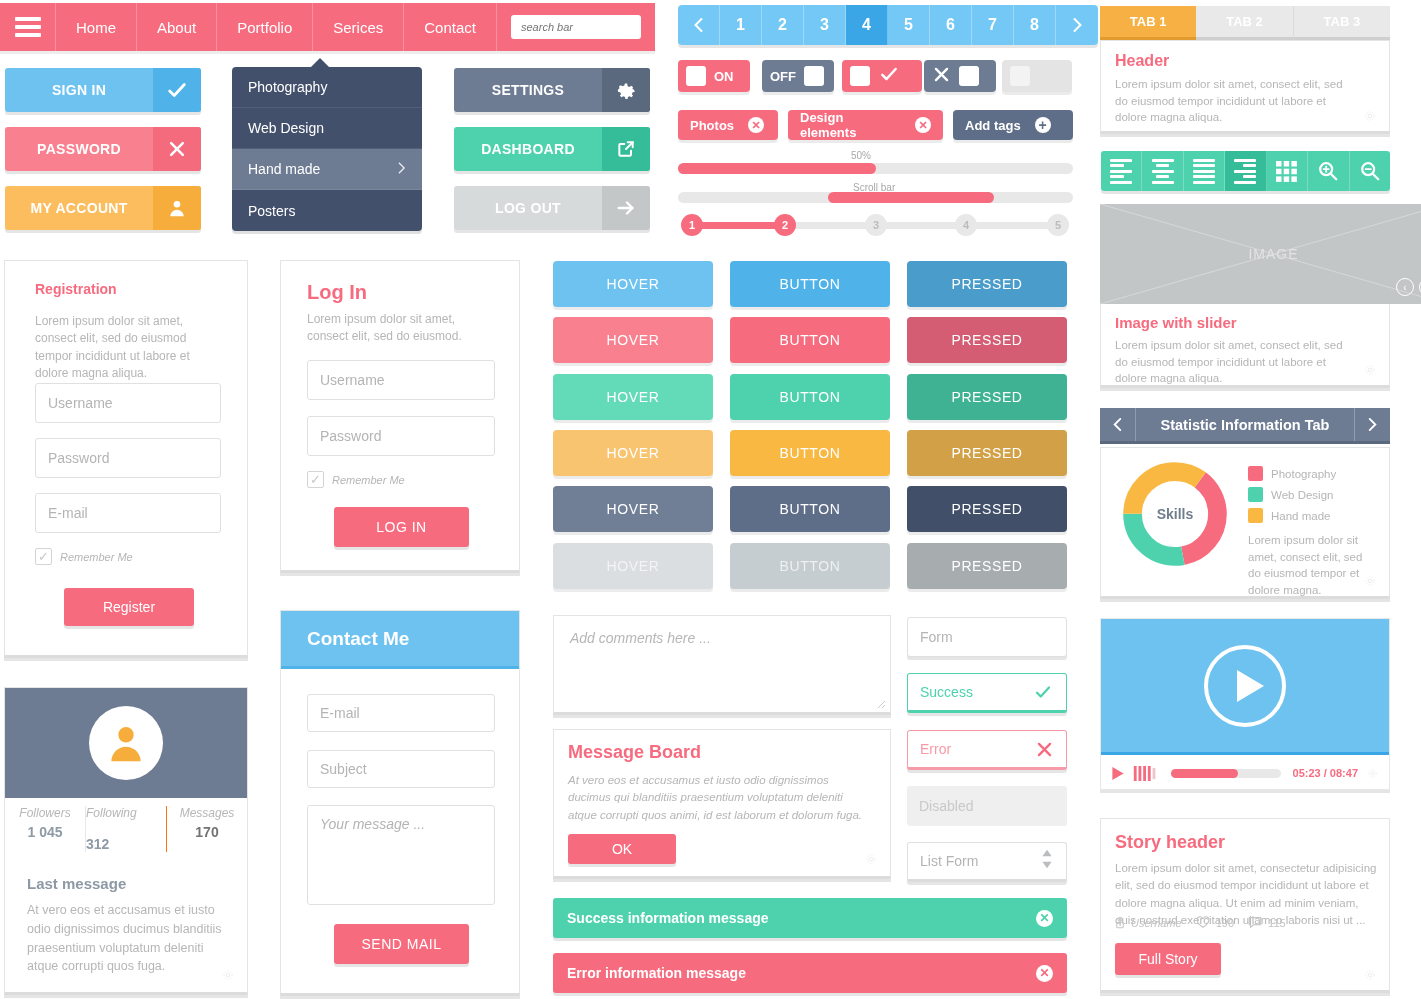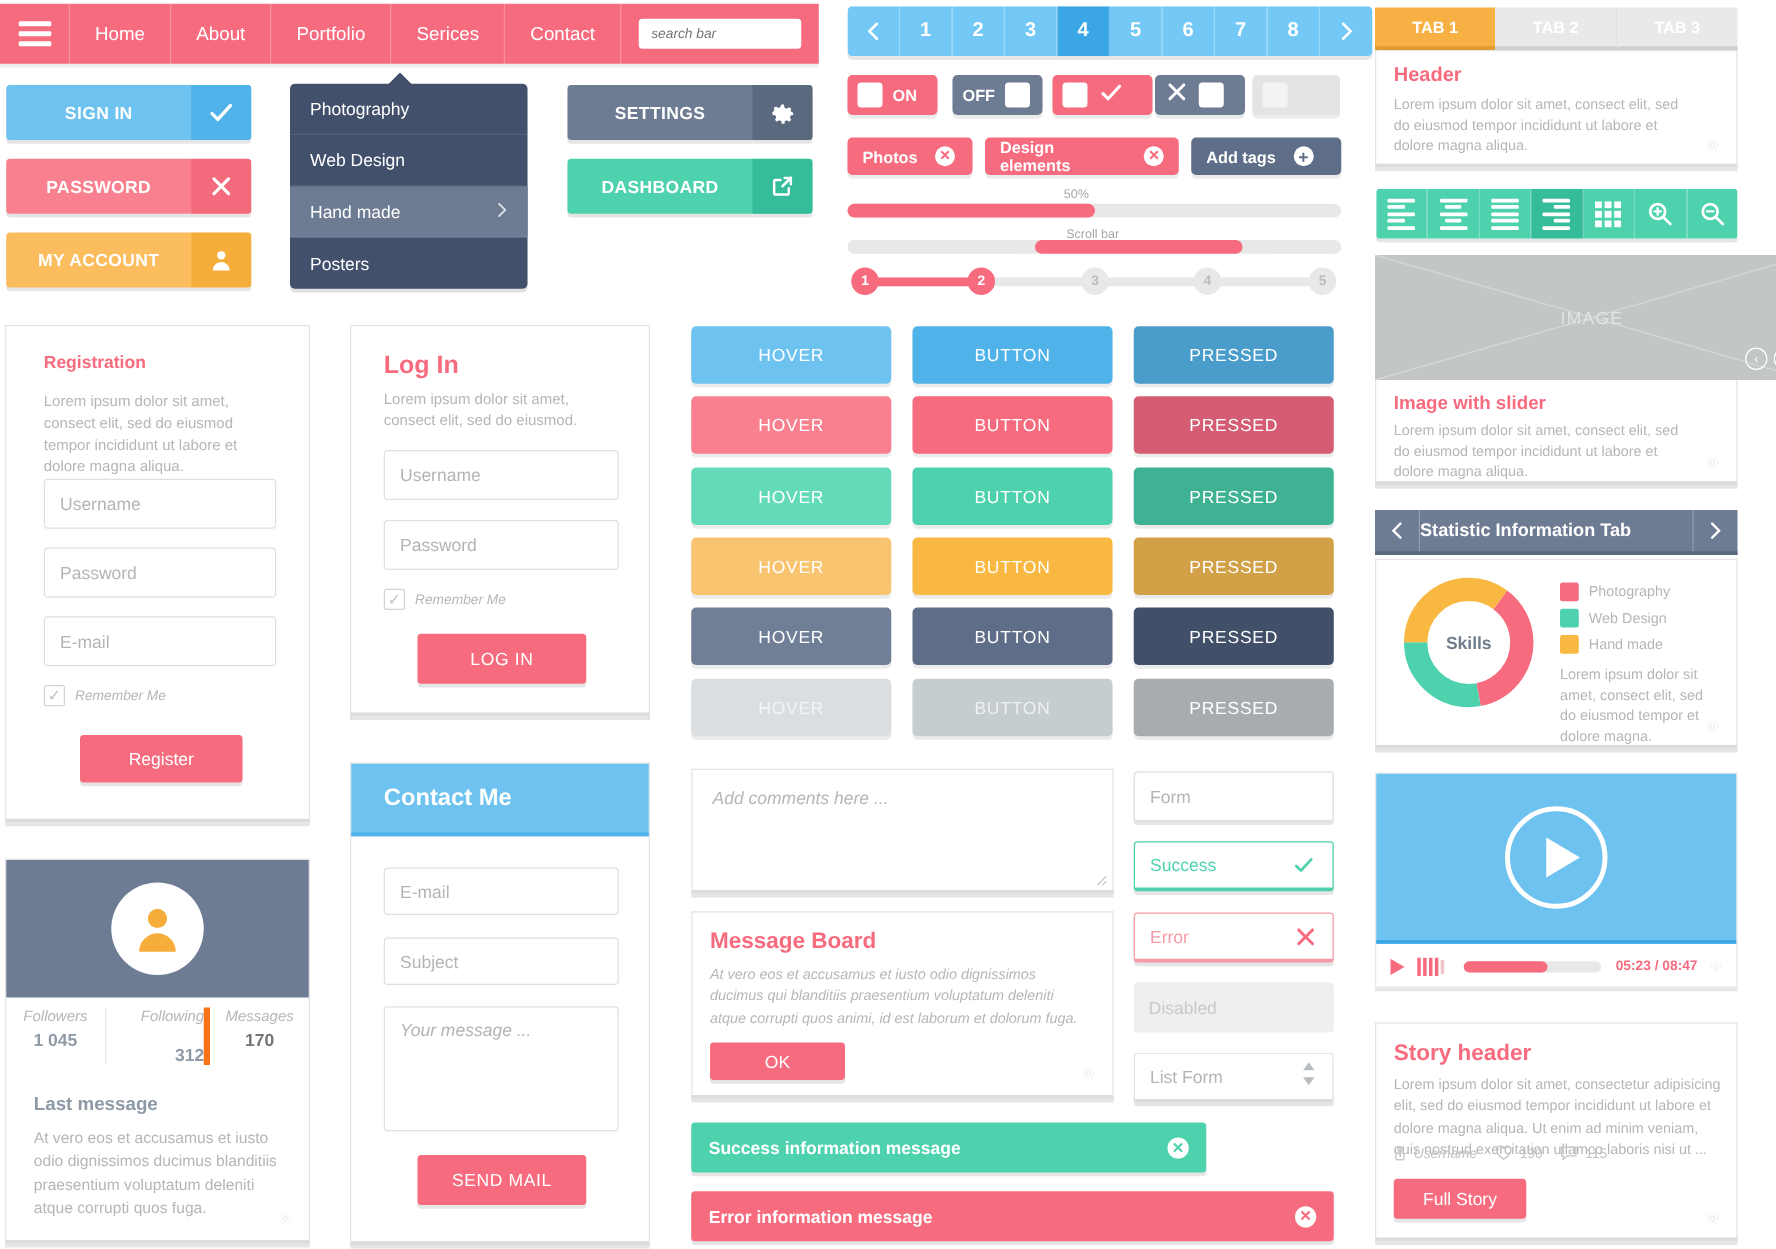--- a/index.html
+++ b/index.html
@@ -190,20 +190,29 @@
     <div class="lbl">DASHBOARD</div>
     <div class="ico" style="background:#35bc98">
       <svg width="20" height="20" viewBox="0 0 24 24" fill="none" stroke="#fff" stroke-width="2.4" stroke-linecap="round">
           <path d="M14 4h6v6"></path>
           <path d="M20 4l-8 8"></path>
           <path d="M18 14v5a1 1 0 01-1 1H5a1 1 0 01-1-1V7a1 1 0 011-1h5"></path>
         </svg>
     </div>
   </div>
 
+  <div class="split-btn" style="left:454px;top:186px;background:#d6dadb">
+    <div class="lbl">LOG OUT</div>
+    <div class="ico" style="background:#c3c7c8">
+      <svg width="22" height="22" viewBox="0 0 24 24" fill="none" stroke="#fff" stroke-width="2.6" stroke-linecap="round" stroke-linejoin="round">
+          <line x1="4" y1="12" x2="19" y2="12"></line>
+          <polyline points="13,6 19,12 13,18"></polyline>
+        </svg>
+    </div>
+  </div>
 
   <div class="dropdown">
     <div class="dd-item">
       <span>Photography</span>
     </div>
     <div class="dd-item">
       <span>Web Design</span>
     </div>
     <div class="dd-item active">
       <span>Hand made</span>
@@ -323,21 +332,21 @@
             <circle cx="12" cy="7.5" r="4.2"></circle>
             <path d="M4 22c0-4.4 3.6-8 8-8s8 3.6 8 8z"></path>
           </svg>
       </div>
     </div>
     <div style="position:absolute;left:0;top:118px;width:242px;display:flex">
       <div style="flex:1;text-align:center;border-right:1px solid #e8e8e8">
         <div class="muted" style="font-size:12px;font-style:italic">Followers</div>
         <div style="font-size:14px;font-weight:bold;color:#8e9aa6;margin-top:4px">1 045</div>
       </div>
-      <div style="flex:1;text-align:right;border-right:5px solid #f97316">
+      <div style="flex:1;text-align:left;border-right:1px solid #f97316">
         <div class="muted" style="font-size:12px;font-style:italic">Following</div>
         <div style="font-size:14px;font-weight:bold;color:#8e9aa6;margin-top:16px">312</div>
       </div>
       <div style="flex:1;text-align:center">
         <div class="muted" style="font-size:12px;font-style:italic">Messages</div>
         <div style="font-size:14px;font-weight:bold;color:#737373;margin-top:4px">170</div>
       </div>
     </div>
     <div style="position:absolute;left:22px;top:187px;font-size:15px;font-weight:bold;color:#8d99a5">Last message</div>
     <div class="muted" style="position:absolute;left:22px;top:213px;width:200px;font-size:12.5px;line-height:1.5">At vero eos et accusamus et iusto odio dignissimos ducimus blanditiis praesentium voluptatum deleniti atque corrupti quos  fuga.</div>
@@ -433,21 +442,21 @@
   <div class="shadow" style="position:absolute;left:907px;top:842px;width:160px;height:40px;border:1px solid #e0e0e0;border-bottom:3px solid #dcdcdc;border-radius:3px;display:flex;align-items:center;justify-content:space-between;padding:0 12px;background:#fff">
     <span style="color:#b4b4b4;font-size:14px">List Form</span>
     <span>
       <svg width="14" height="22" viewBox="0 0 14 24" fill="#b9bdbf">
           <polygon points="7,2 12,9 2,9"></polygon>
           <polygon points="7,22 12,15 2,15"></polygon>
         </svg>
     </span>
   </div>
 
-  <div class="notif" style="left:553px;top:898px;width:412px;background:#4ed2ad">
+  <div class="notif" style="left:553px;top:898px;width:514px;background:#4ed2ad">
     <span>Success information message</span>
     <span class="cl" style="color:#4ed2ad">✕</span>
   </div>
   <div class="notif" style="left:553px;top:953px;width:514px;background:#f76b7f">
     <span>Error information message</span>
     <span class="cl" style="color:#f76b7f">✕</span>
   </div>
 
   <div class="tabs">
     <div class="tab active">TAB 1</div>
@@ -551,21 +560,21 @@
         </svg>
     </div>
   </div>
 
   <div style="position:absolute;left:1100px;top:408px;width:290px;height:36px;background:#6d7b93;display:flex;align-items:center;border-bottom:3px solid #5b697f">
     <div style="width:36px;display:flex;align-items:center;justify-content:center;border-right:1px solid rgba(255,255,255,.25);height:100%">
       <svg width="11" height="15" viewBox="0 0 10 16" fill="none" stroke="#fff" stroke-width="2" stroke-linecap="round">
           <polyline points="8,2 2,8 8,14"></polyline>
         </svg>
     </div>
-    <div style="flex:1;color:#fff;font-weight:bold;font-size:14.5px">Statistic Information Tab</div>
+    <div style="flex:1;text-align:center;color:#fff;font-weight:bold;font-size:14.5px">Statistic Information Tab</div>
     <div style="width:36px;display:flex;align-items:center;justify-content:center;border-left:1px solid rgba(255,255,255,.25);height:100%">
       <svg width="11" height="15" viewBox="0 0 10 16" fill="none" stroke="#fff" stroke-width="2" stroke-linecap="round">
           <polyline points="2,2 8,8 2,14"></polyline>
         </svg>
     </div>
   </div>
   <div class="card shadow" style="position:absolute;left:1100px;top:447px;width:290px;height:152px">
 
     <svg style="position:absolute;left:18px;top:10px" width="112" height="112" viewBox="0 0 42 42">
       <circle cx="21" cy="21" r="15.9155" fill="transparent" stroke="#f76b7f" stroke-width="7" stroke-dasharray="37 63" stroke-dashoffset="15"></circle>

